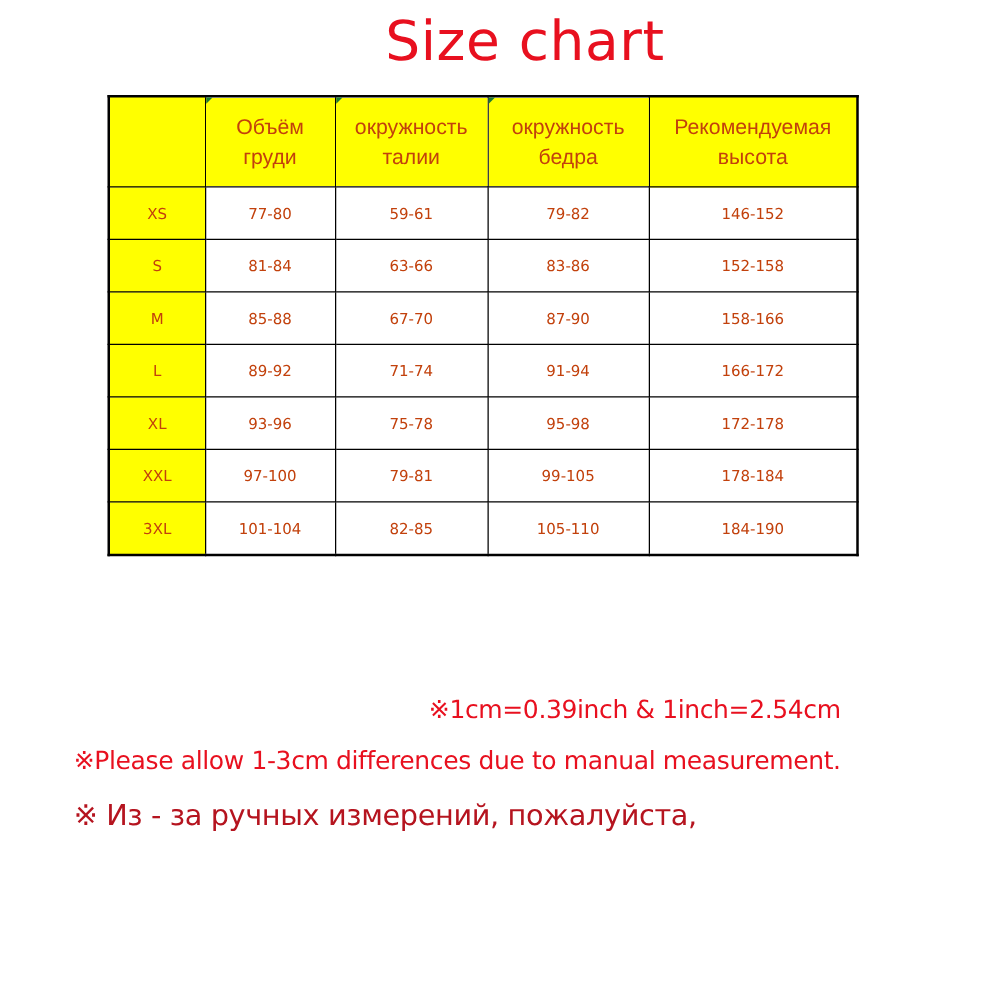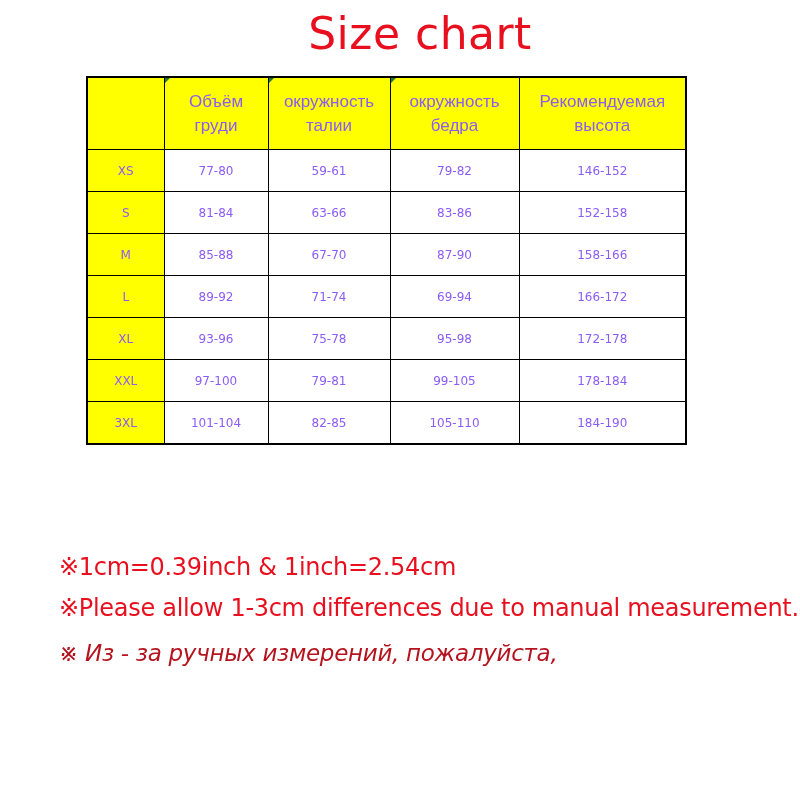--- a/index.html
+++ b/index.html
@@ -1,33 +1,33 @@
 <!DOCTYPE html>
 <html><head>
 <meta charset="utf-8">
 <style>
   html, body { margin:0; padding:0; background:#ffffff; }
   body { width:800px; height:800px; position:relative; overflow:hidden; font-family:"Liberation Sans", sans-serif; }
   .title { position:absolute; left:0; width:800px; top:4px; text-align:center; color:#e8101f; font-family:"DejaVu Sans", sans-serif; font-size:44px; line-height:60px; letter-spacing:0.5px;margin-left:20px; }
   table.chart { position:absolute; left:86px; top:76px; border-collapse:collapse; table-layout:fixed; }
-  table.chart td { border:1.5px solid #000; text-align:center; vertical-align:middle; padding:0; color:#8b5cf6; }
+  table.chart td { border:1.5px solid #000; text-align:center; vertical-align:middle; padding:0; color:#c2410c; }
   table.chart { border:2.5px solid #000; }
   .yellow { background:#ffff00; }
   .ru { font-family:"Liberation Sans", sans-serif; font-size:17px; line-height:24px; color:#111; }
   .en { font-family:"DejaVu Sans", sans-serif; font-size:18px; color:#222; }
   .val { font-family:"DejaVu Sans", sans-serif; font-size:12px; color:#222; }
   .hdr1 td { height:71px; }
   .hdr2 td { height:71px; }
   .row td { height:41px; }
   .tick { position:relative; }
   .tick::before { content:""; position:absolute; left:0; top:0; width:0; height:0; border-top:5px solid #1e7b30; border-right:5px solid transparent; }
   .notes { position:absolute; left:59px; top:547px; color:#e8101f; font-family:"DejaVu Sans", sans-serif; }
-  .notes .n { font-size:24px; line-height:41px; white-space:nowrap; letter-spacing:-0.3px; }
+  .notes .n { font-size:20px; line-height:41px; white-space:nowrap; letter-spacing:-0.3px;text-align:right; }
   .notes .ru-note { color:#b5141f; font-size:23px; line-height:44px; white-space:nowrap; letter-spacing:-0.3px; }
-  .notes .ru-note.first { margin-top:2px;font-style:italic; }
+  .notes .ru-note.first { margin-top:2px; }
 </style>
 </head>
 <body>
 
 <div class="title">Size chart</div>
 
 <table class="chart">
   <colgroup>
     <col style="width:77px">
     <col style="width:104px">
@@ -73,21 +73,21 @@
     <td class="yellow val">M</td>
     <td class="val">85-88</td>
     <td class="val">67-70</td>
     <td class="val">87-90</td>
     <td class="val">158-166</td>
   </tr>
   <tr class="row">
     <td class="yellow val">L</td>
     <td class="val">89-92</td>
     <td class="val">71-74</td>
-    <td class="val">69-94</td>
+    <td class="val">91-94</td>
     <td class="val">166-172</td>
   </tr>
   <tr class="row">
     <td class="yellow val">XL</td>
     <td class="val">93-96</td>
     <td class="val">75-78</td>
     <td class="val">95-98</td>
     <td class="val">172-178</td>
   </tr>
   <tr class="row">

